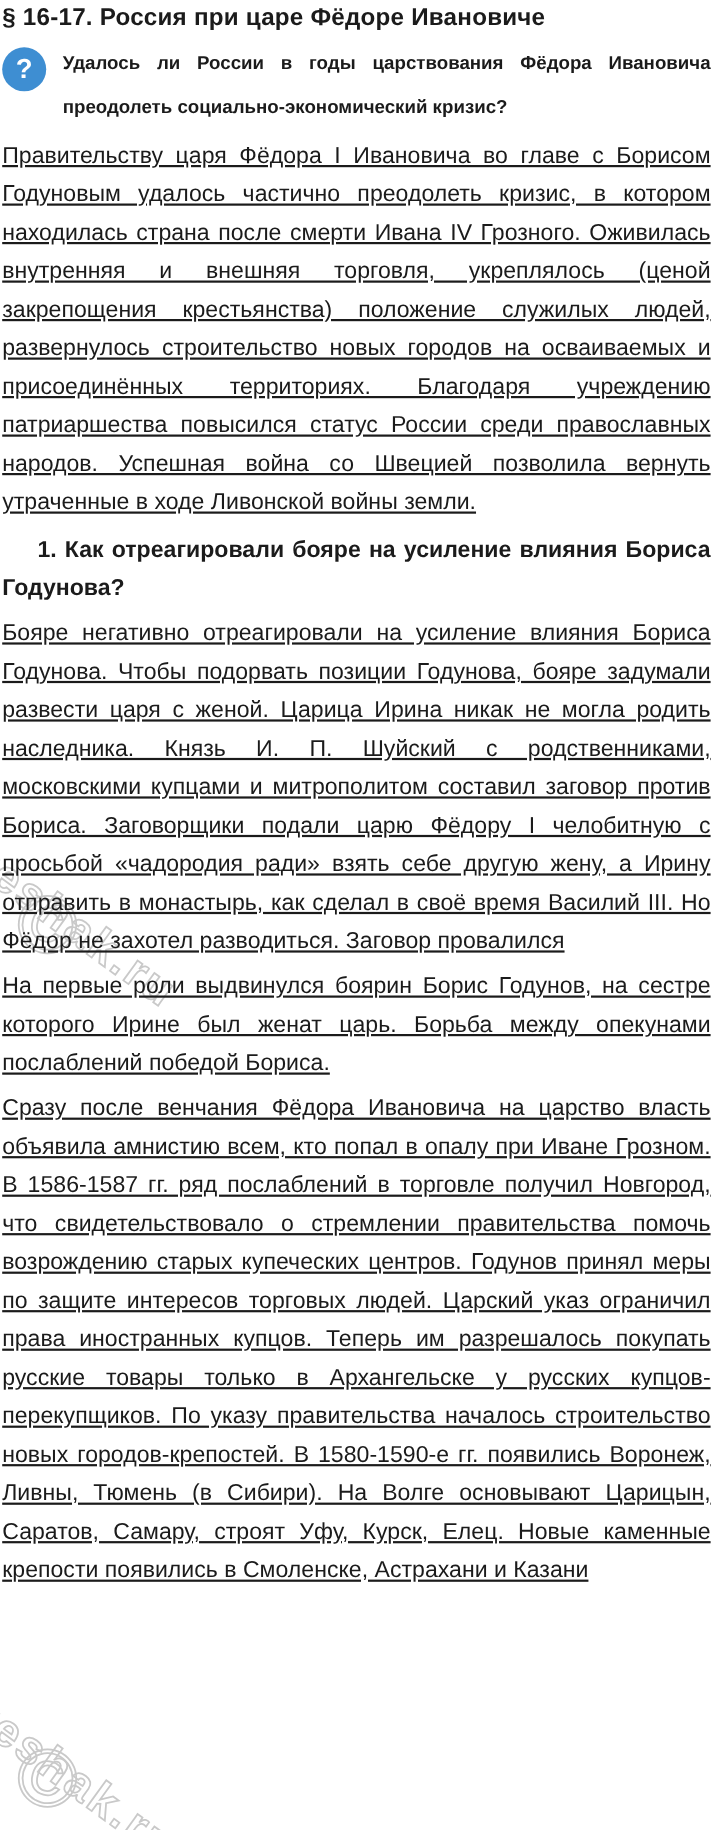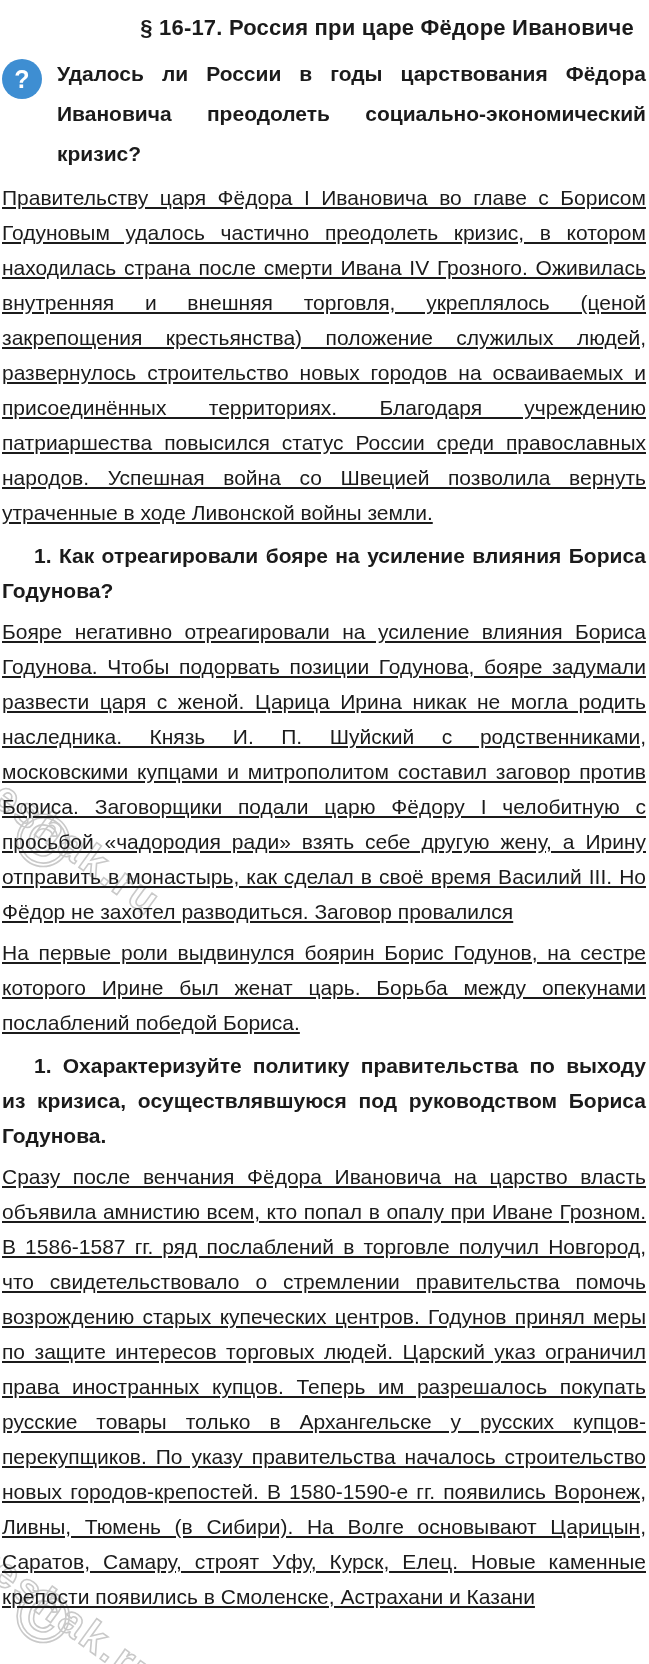--- a/index.html
+++ b/index.html
@@ -14,26 +14,26 @@
     position: relative;
     font-family: "Liberation Sans", "DejaVu Sans", sans-serif;
     color: #1b1b1b;
   }
   .page {
     position: relative;
     z-index: 1;
     padding: 2px 3px 0 2px;
   }
   .title {
-    text-align: right;
+    text-align: left;
     font-weight: 700;
     font-size: 22px;
     line-height: 28px;
     letter-spacing: 0.2px;
-    margin: 12px;
+    margin: 0;
   }
   .q-block { margin-top: 8px; }
   .q-float {
     float: left;
     width: 55px;
     height: 86px;
   }
   .q-icon {
     width: 40px;
     height: 40px;
@@ -42,21 +42,21 @@
     color: #ffffff;
     font-weight: 700;
     font-size: 25px;
     display: flex;
     align-items: center;
     justify-content: center;
     margin-top: 5px;
   }
   .q-text {
     font-weight: 700;
-    font-size: 21px;
+    font-size: 17px;
     line-height: 40px;
     text-align: justify;
     margin: 0;
   }
   .para {
     font-size: 21px;
     line-height: 35px;
     text-align: justify;
     margin: 6px 0 0 0;
     text-decoration: underline;
@@ -129,21 +129,15 @@
   <div class="heading">
     <span class="b-float">
       <span class="bullet"></span>
     </span>
     <span>1. Как отреагировали бояре на усиление влияния Бориса Годунова?</span>
   </div>
   <p class="para">Бояре негативно отреагировали на усиление влияния Бориса Годунова. Чтобы подорвать позиции Годунова, бояре задумали развести царя с женой. Царица Ирина никак не могла родить наследника. Князь И. П. Шуйский с родственниками, московскими купцами и митрополитом составил заговор против Бориса. Заговорщики подали царю Фёдору I челобитную с просьбой «чадородия ради» взять себе другую жену, а Ирину отправить в монастырь, как сделал в своё время Василий III. Но Фёдор не захотел разводиться. Заговор провалился</p>
 
   <p class="para">На первые роли выдвинулся боярин Борис Годунов, на сестре которого Ирине был женат царь. Борьба между опекунами послаблений победой Бориса.</p>
 
-  <div class="heading">
-    <span class="b-float">
-      <span class="bullet"></span>
-    </span>
-    <span>1. Охарактеризуйте политику правительства по выходу из кризиса, осуществлявшуюся под руководством Бориса Годунова.</span>
-  </div>
   <p class="para">Сразу после венчания Фёдора Ивановича на царство власть объявила амнистию всем, кто попал в опалу при Иване Грозном. В 1586-1587 гг. ряд послаблений в торговле получил Новгород, что свидетельствовало о стремлении правительства помочь возрождению старых купеческих центров. Годунов принял меры по защите интересов торговых людей. Царский указ ограничил права иностранных купцов. Теперь им разрешалось покупать русские товары только в Архангельске у русских купцов-перекупщиков. По указу правительства началось строительство новых городов-крепостей. В 1580-1590-е гг. появились Воронеж, Ливны, Тюмень (в Сибири). На Волге основывают Царицын, Саратов, Самару, строят Уфу, Курск, Елец. Новые каменные крепости появились в Смоленске, Астрахани и Казани</p>
 
 </div>
 
 </body></html>

